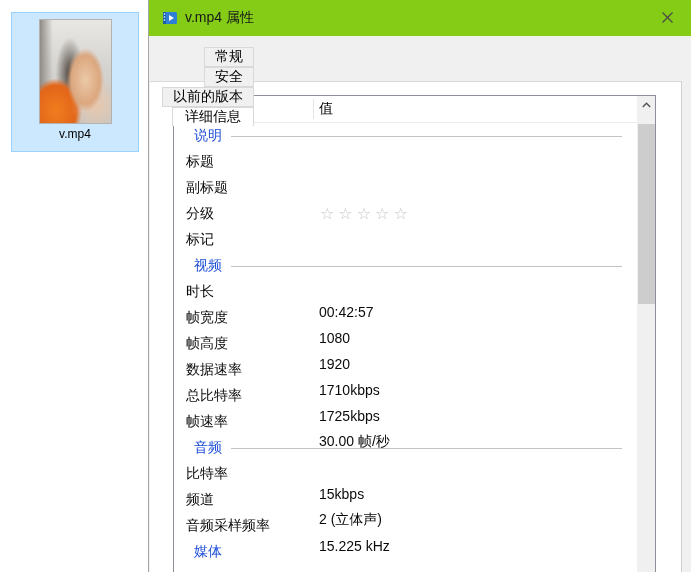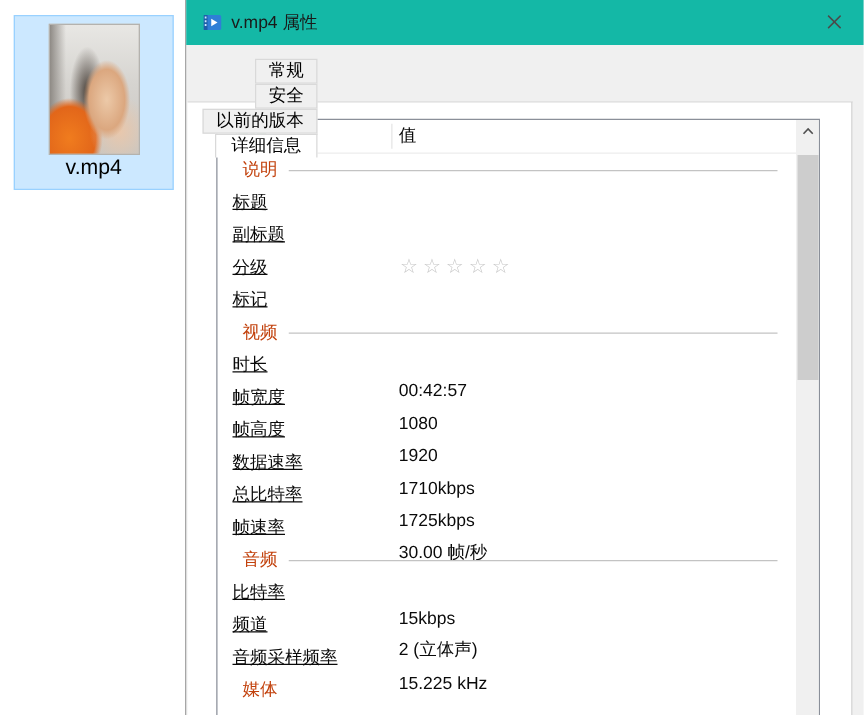--- a/index.html
+++ b/index.html
@@ -19,28 +19,28 @@
     width:73px;height:105px;margin:6px auto 0;border:1px solid #b4b2ae;box-sizing:border-box;
     background-color:#cfcdc8;
     background-image:
       radial-gradient(ellipse 26px 44px at 64% 58%, #ecc9a8 0%, #dba77f 55%, rgba(0,0,0,0) 72%),
       radial-gradient(ellipse 34px 40px at 78% 82%, #e9c7ab 0%, rgba(0,0,0,0) 70%),
       radial-gradient(ellipse 38px 46px at 22% 88%, #f07c1e 0%, #e2661a 55%, rgba(0,0,0,0) 70%),
       radial-gradient(ellipse 20px 52px at 42% 52%, #4a413a 0%, rgba(0,0,0,0) 70%),
       linear-gradient(90deg, #8f8b86 0%, rgba(0,0,0,0) 18%),
       linear-gradient(180deg, #e8e7e4 0%, #d6d4d0 45%, #c9c6c1 100%);
   }
-  .thumb-label{font-size:17px;color:#000;margin-top:2px;line-height:16px;}
+  .thumb-label{font-size:12px;color:#000;margin-top:2px;line-height:16px;}
 
   
   .dialog{
     position:absolute;left:148px;top:0;width:543px;height:572px;
     background:#f0f0f0;border-left:1px solid #a6a6a6;box-sizing:border-box;
   }
-  .titlebar{position:absolute;left:0;top:0;right:0;height:36px;background:#14b8a6;}
+  .titlebar{position:absolute;left:0;top:0;right:0;height:36px;background:#84cc16;}
   .title-icon{position:absolute;left:13px;top:10px;width:16px;height:16px;}
   .title-text{position:absolute;left:36px;top:0;line-height:34px;font-size:14px;color:#1a1a1a;}
   .close-btn{
     position:absolute;right:8px;top:3px;width:32px;height:28px;
     display:flex;align-items:center;justify-content:center;cursor:default;
   }
   
   .tabs{position:absolute;left:13px;top:47px;display:flex;align-items:flex-end;height:35px;z-index:3;flex-direction:column;}
   .tab{
     height:27px;box-sizing:border-box;padding:0 10px;margin-right:3px;
@@ -58,23 +58,23 @@
   .listbox{
     position:absolute;left:24px;top:95px;width:483px;height:500px;
     background:#fff;border:1px solid #8a8f99;box-sizing:border-box;overflow:hidden;
   }
   .list-inner{position:absolute;left:0;top:0;right:17px;bottom:0;}
   .list-header{display:flex;height:26px;align-items:center;border-bottom:1px solid #ededed;}
   .hcol1{width:140px;padding-left:12px;border-right:1px solid #e5e5e5;height:20px;line-height:20px;
          font-size:14px;color:#15803d;box-sizing:border-box;}
   .hcol2{padding-left:5px;font-size:14px;color:#000;}
   .row{display:flex;height:26px;align-items:center;font-size:14px;color:#0a0a0a;}
-  .cell-label{width:140px;padding-left:12px;box-sizing:border-box;white-space:nowrap;overflow:hidden;text-decoration:underline;}
+  .cell-label{width:140px;padding-left:12px;box-sizing:border-box;white-space:nowrap;overflow:hidden;}
   .cell-value{padding-left:5px;white-space:nowrap;margin-top:40px;}
-  .row.section .sec-label{padding-left:20px;color:#c2410c;white-space:nowrap;}
+  .row.section .sec-label{padding-left:20px;color:#1d4ed8;white-space:nowrap;}
   .sec-line{flex:1;height:1px;background:#c3c3c3;margin:0 16px 0 9px;}
   .stars{padding-left:6px;letter-spacing:4px;font-size:16px;color:#c8c8c8;line-height:16px;}
   
   .vscroll{position:absolute;top:0;right:0;width:17px;height:100%;background:#f0f0f0;border-left:1px solid #f0f0f0;}
   .scroll-btn{height:17px;width:17px;background:#f0f0f0;display:flex;align-items:center;justify-content:center;}
   .scroll-thumb{position:absolute;left:0;top:28px;width:17px;height:180px;background:#cdcdcd;}
 </style>
 </head>
 <body>
 

